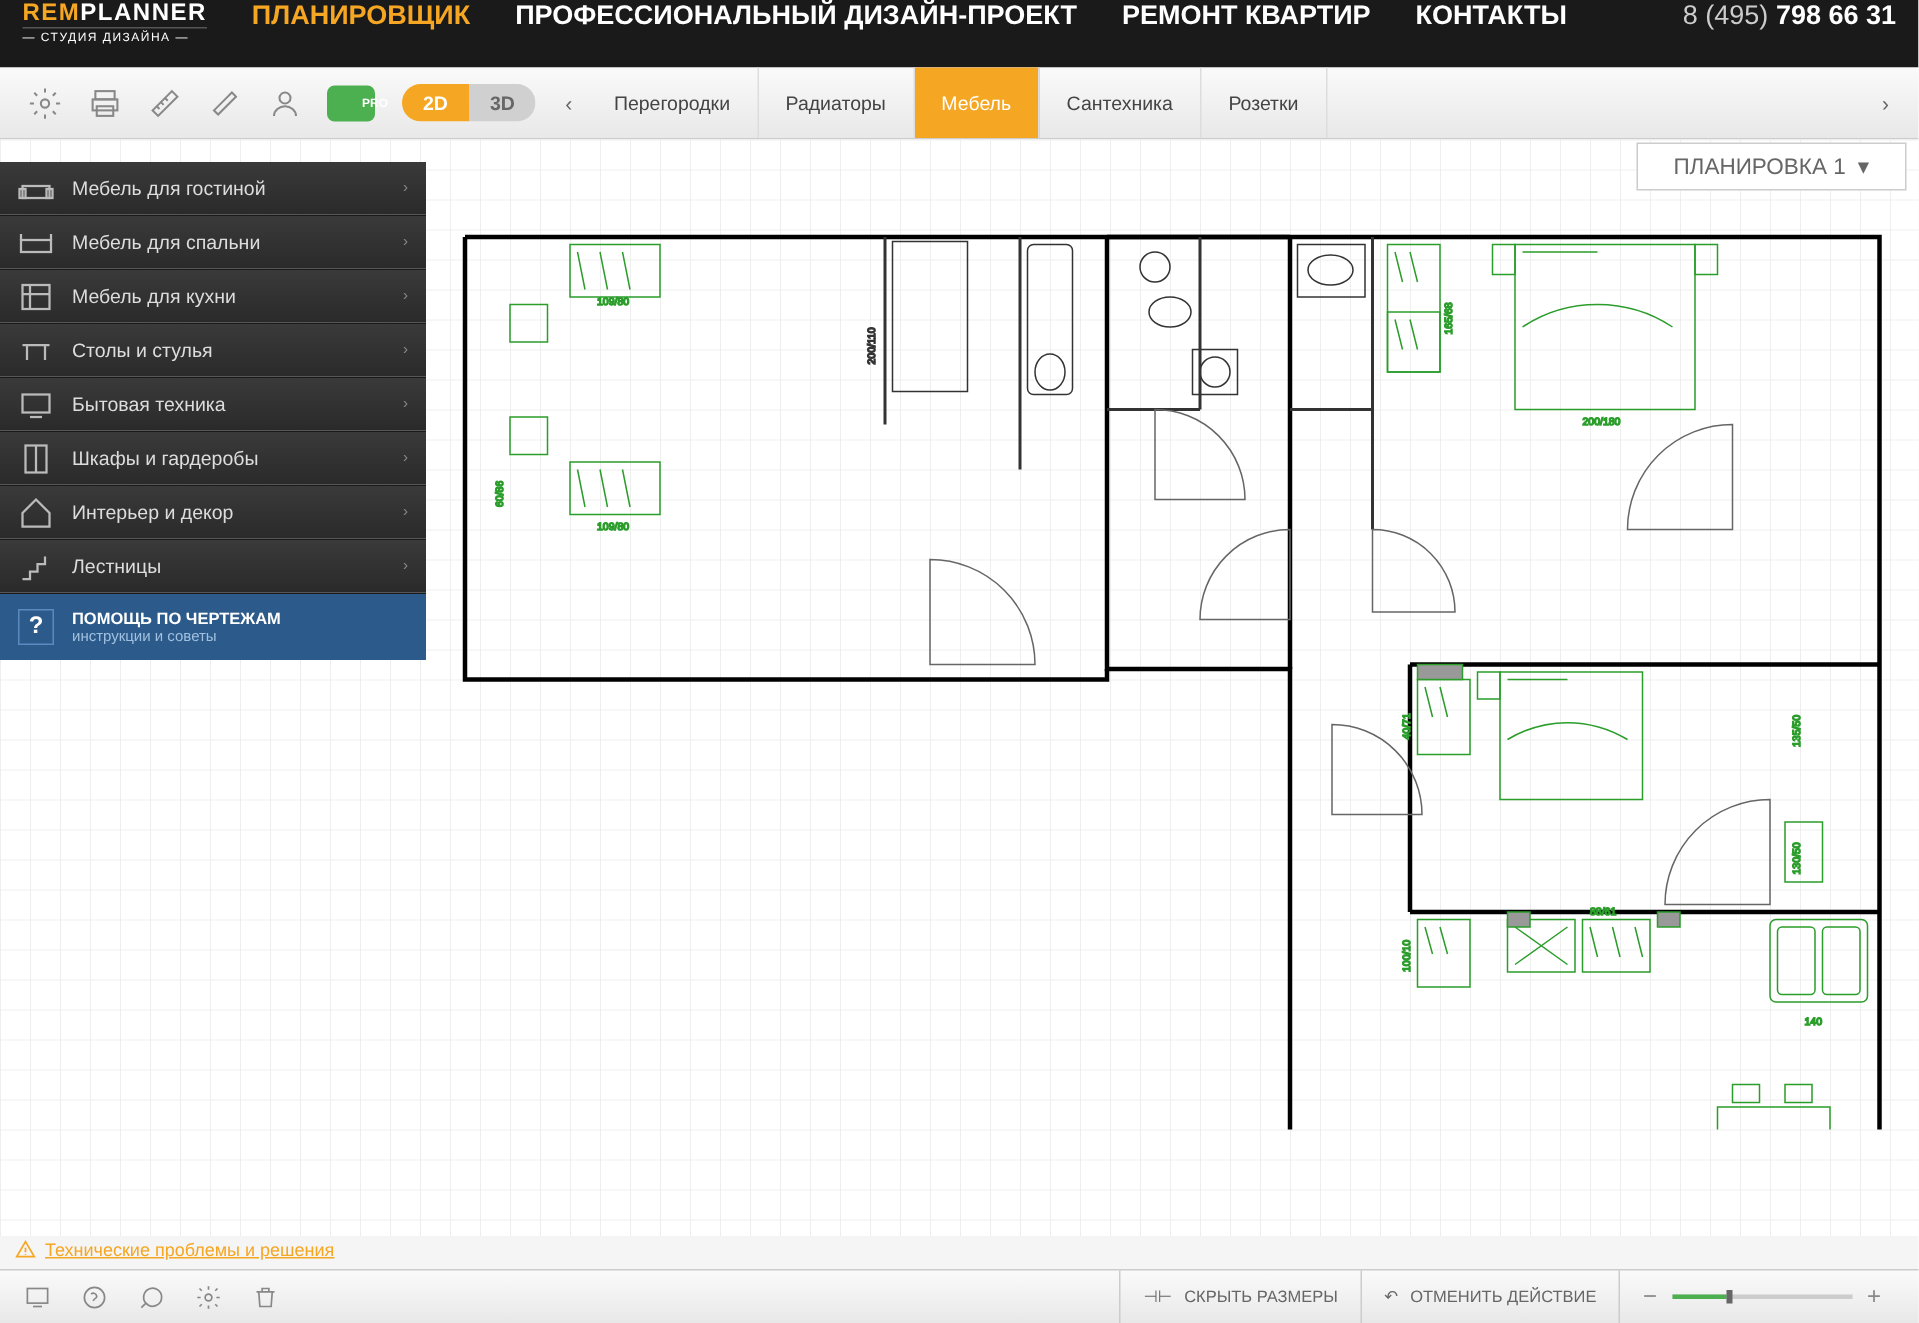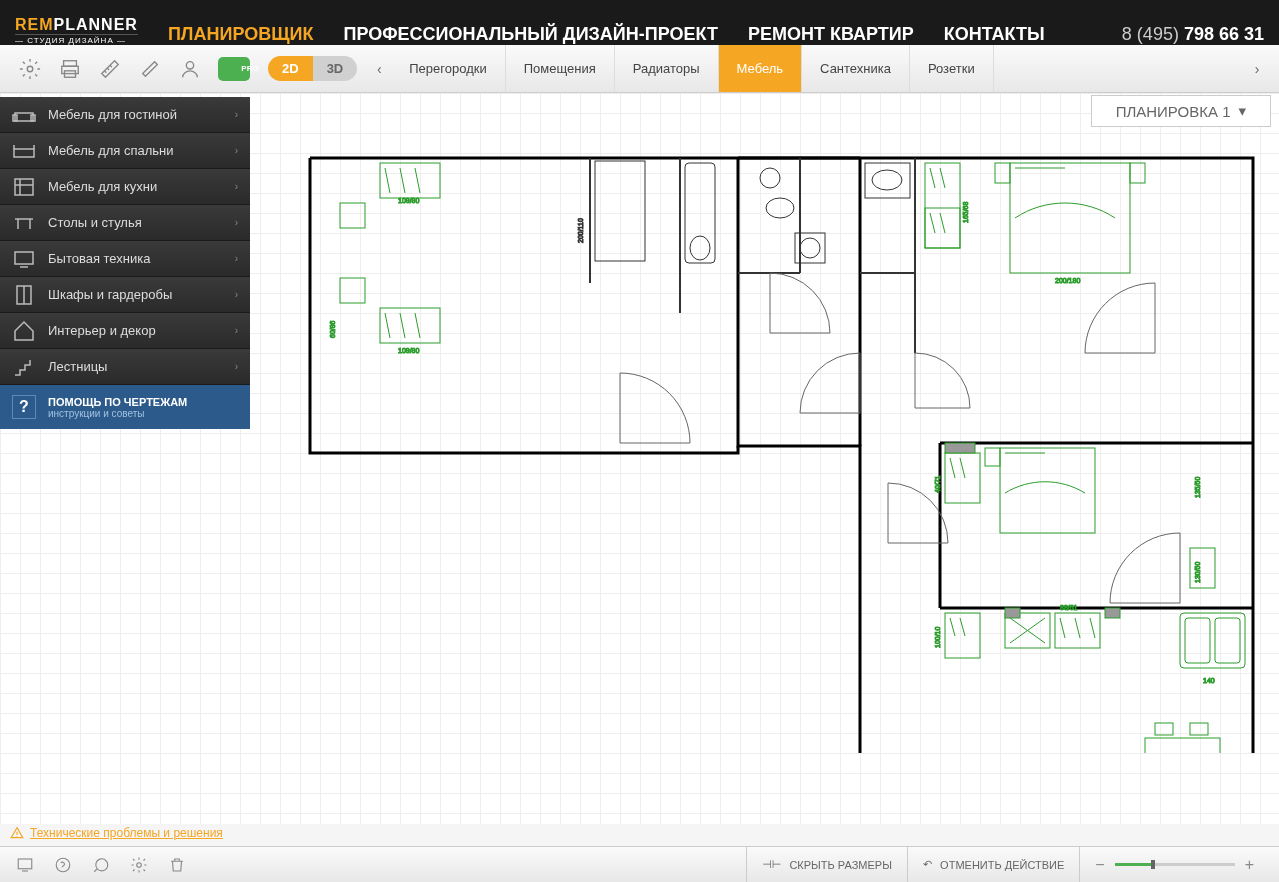--- a/index.html
+++ b/index.html
@@ -1,19 +1,19 @@
 <!DOCTYPE html>
 <html><head>
 <meta charset="utf-8">
 <style>
 * { margin: 0; padding: 0; box-sizing: border-box; }
 body { font-family: Arial, sans-serif; width: 1279px; height: 882px; overflow: hidden; background: #f5f5f5; }
 
 
-.header { height: 45px; background: #1a1a1a; display: flex; align-items: flex-end; padding: 0 15px; }
+.header { height: 45px; background: #1a1a1a; display: flex; align-items: flex-start; padding: 0 15px; }
 .logo { display: flex; flex-direction: column; margin-right: 30px; }
 .logo-top { font-weight: bold; font-size: 16px; letter-spacing: 1px; }
 .logo-rem { color: #f5a623; }
 .logo-planner { color: #fff; }
 .logo-sub { color: #fff; font-size: 8px; letter-spacing: 1px; border-top: 1px solid #555; padding-top: 1px; }
 .header-nav { display: flex; gap: 30px; flex: 1; }
 .header-nav-item { color: #fff; font-weight: bold; font-size: 18px; cursor: pointer; }
 .header-nav-item.active { color: #f5a623; }
 .phone { color: #fff; font-size: 18px; font-weight: bold; }
 .phone .light { font-weight: normal; color: #ccc; }
@@ -29,21 +29,21 @@
 .view-btn.inactive { background: #d0d0d0; color: #666; }
 .arrow-btn { width: 24px; height: 40px; display: flex; align-items: center; justify-content: center; color: #666; cursor: pointer; font-size: 14px; }
 .category-tabs { display: flex; flex: 1; height: 100%; }
 .cat-tab { padding: 0 18px; height: 100%; display: flex; align-items: center; font-size: 13px; color: #444; cursor: pointer; border-right: 1px solid #ddd; }
 .cat-tab.active { background: #f5a623; color: #fff; }
 
 
 .layout-selector { position: absolute; top: 95px; right: 8px; background: #fff; border: 1px solid #ccc; padding: 6px 24px; font-size: 15px; color: #666; cursor: pointer; display: flex; align-items: center; gap: 8px; z-index: 10; }
 
 
-.sidebar { position: absolute; top: 97px; left: 0; width: 250px; z-index: 10; border-radius: 21px; }
+.sidebar { position: absolute; top: 108px; left: 0; width: 284px; z-index: 10; border-radius: 21px; }
 .sidebar-item { height: 36px; background: linear-gradient(#3a3a3a, #2a2a2a); border-bottom: 1px solid #1a1a1a; display: flex; align-items: center; padding: 0 12px; color: #ddd; font-size: 13px; cursor: pointer; }
 .sidebar-icon { width: 24px; height: 24px; margin-right: 12px; display: flex; align-items: center; justify-content: center; }
 .sidebar-label { flex: 1; }
 .sidebar-chevron { color: #888; font-size: 10px; }
 .sidebar-help { background: #2c5a8a; padding: 10px 12px; display: flex; align-items: center; cursor: pointer; }
 .help-icon { width: 24px; height: 24px; border: 1px solid #5a8abf; color: #fff; display: flex; align-items: center; justify-content: center; margin-right: 12px; font-weight: bold; }
 .help-text { display: flex; flex-direction: column; }
 .help-title { color: #fff; font-size: 11px; font-weight: bold; }
 .help-sub { color: #a0c0e0; font-size: 10px; }
 
@@ -122,21 +122,20 @@
       </svg>
     </div>
   <div class="pro-badge">PRO</div>
   <div class="view-toggle">
     <div class="view-btn active">2D</div>
     <div class="view-btn inactive">3D</div>
   </div>
   <div class="arrow-btn">‹</div>
   <div class="category-tabs">
     <div class="cat-tab">Перегородки</div>
-    <div class="cat-tab">Помещения</div>
     <div class="cat-tab">Радиаторы</div>
     <div class="cat-tab active">Мебель</div>
     <div class="cat-tab">Сантехника</div>
     <div class="cat-tab">Розетки</div>
   </div>
   <div class="arrow-btn">›</div>
 </div>
 
 <div class="canvas-area">
   <div class="floorplan">

